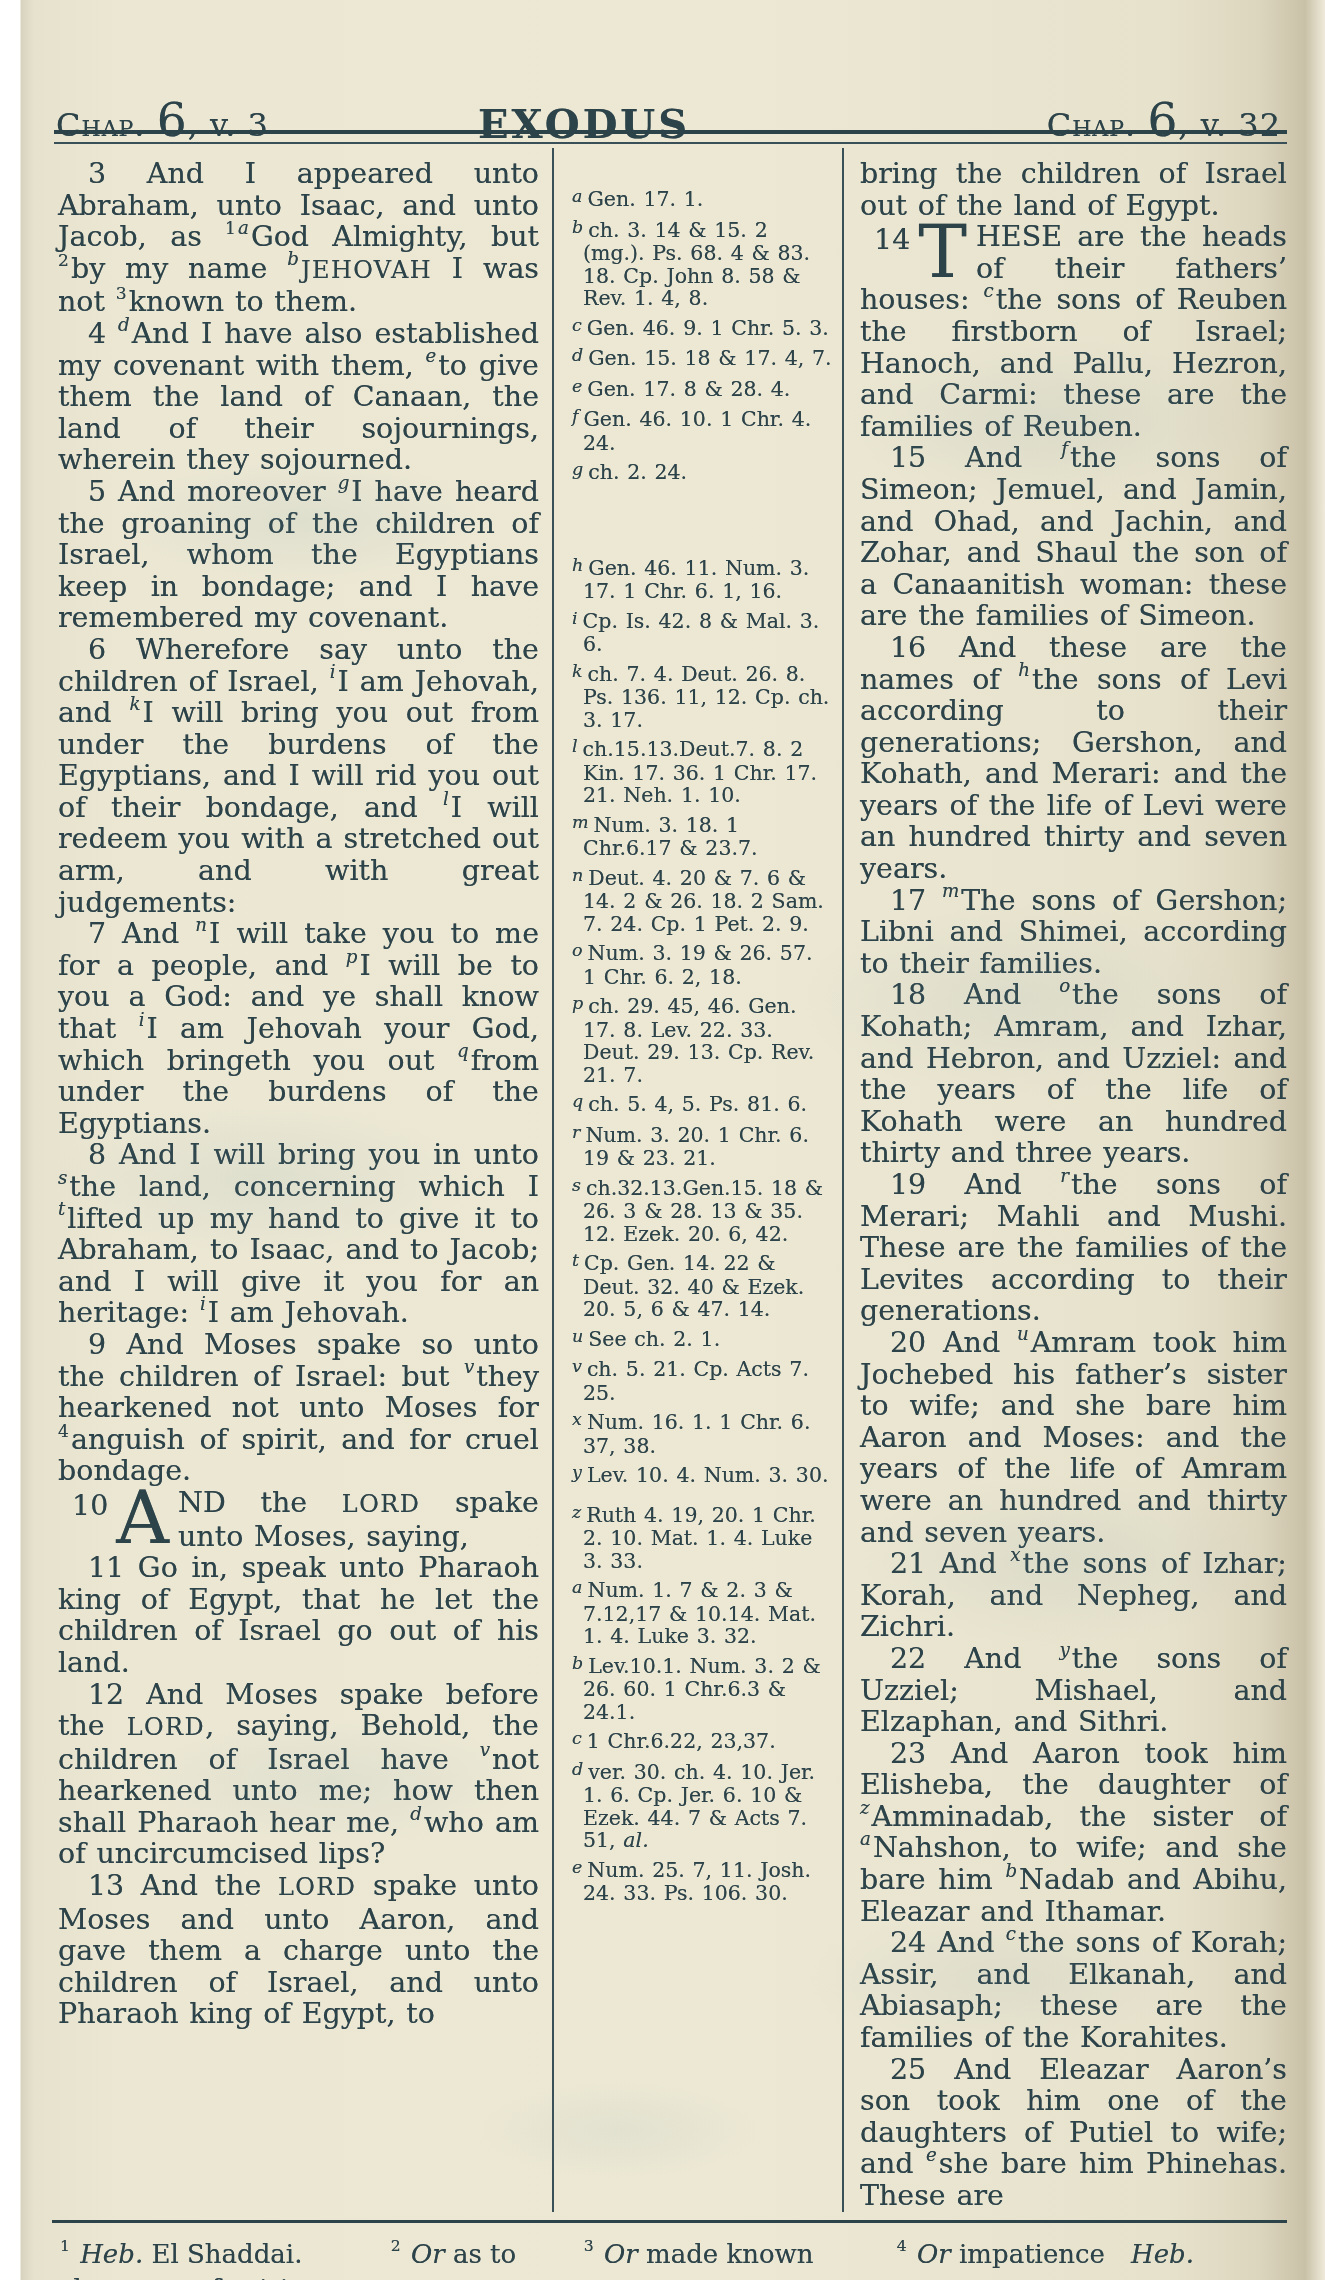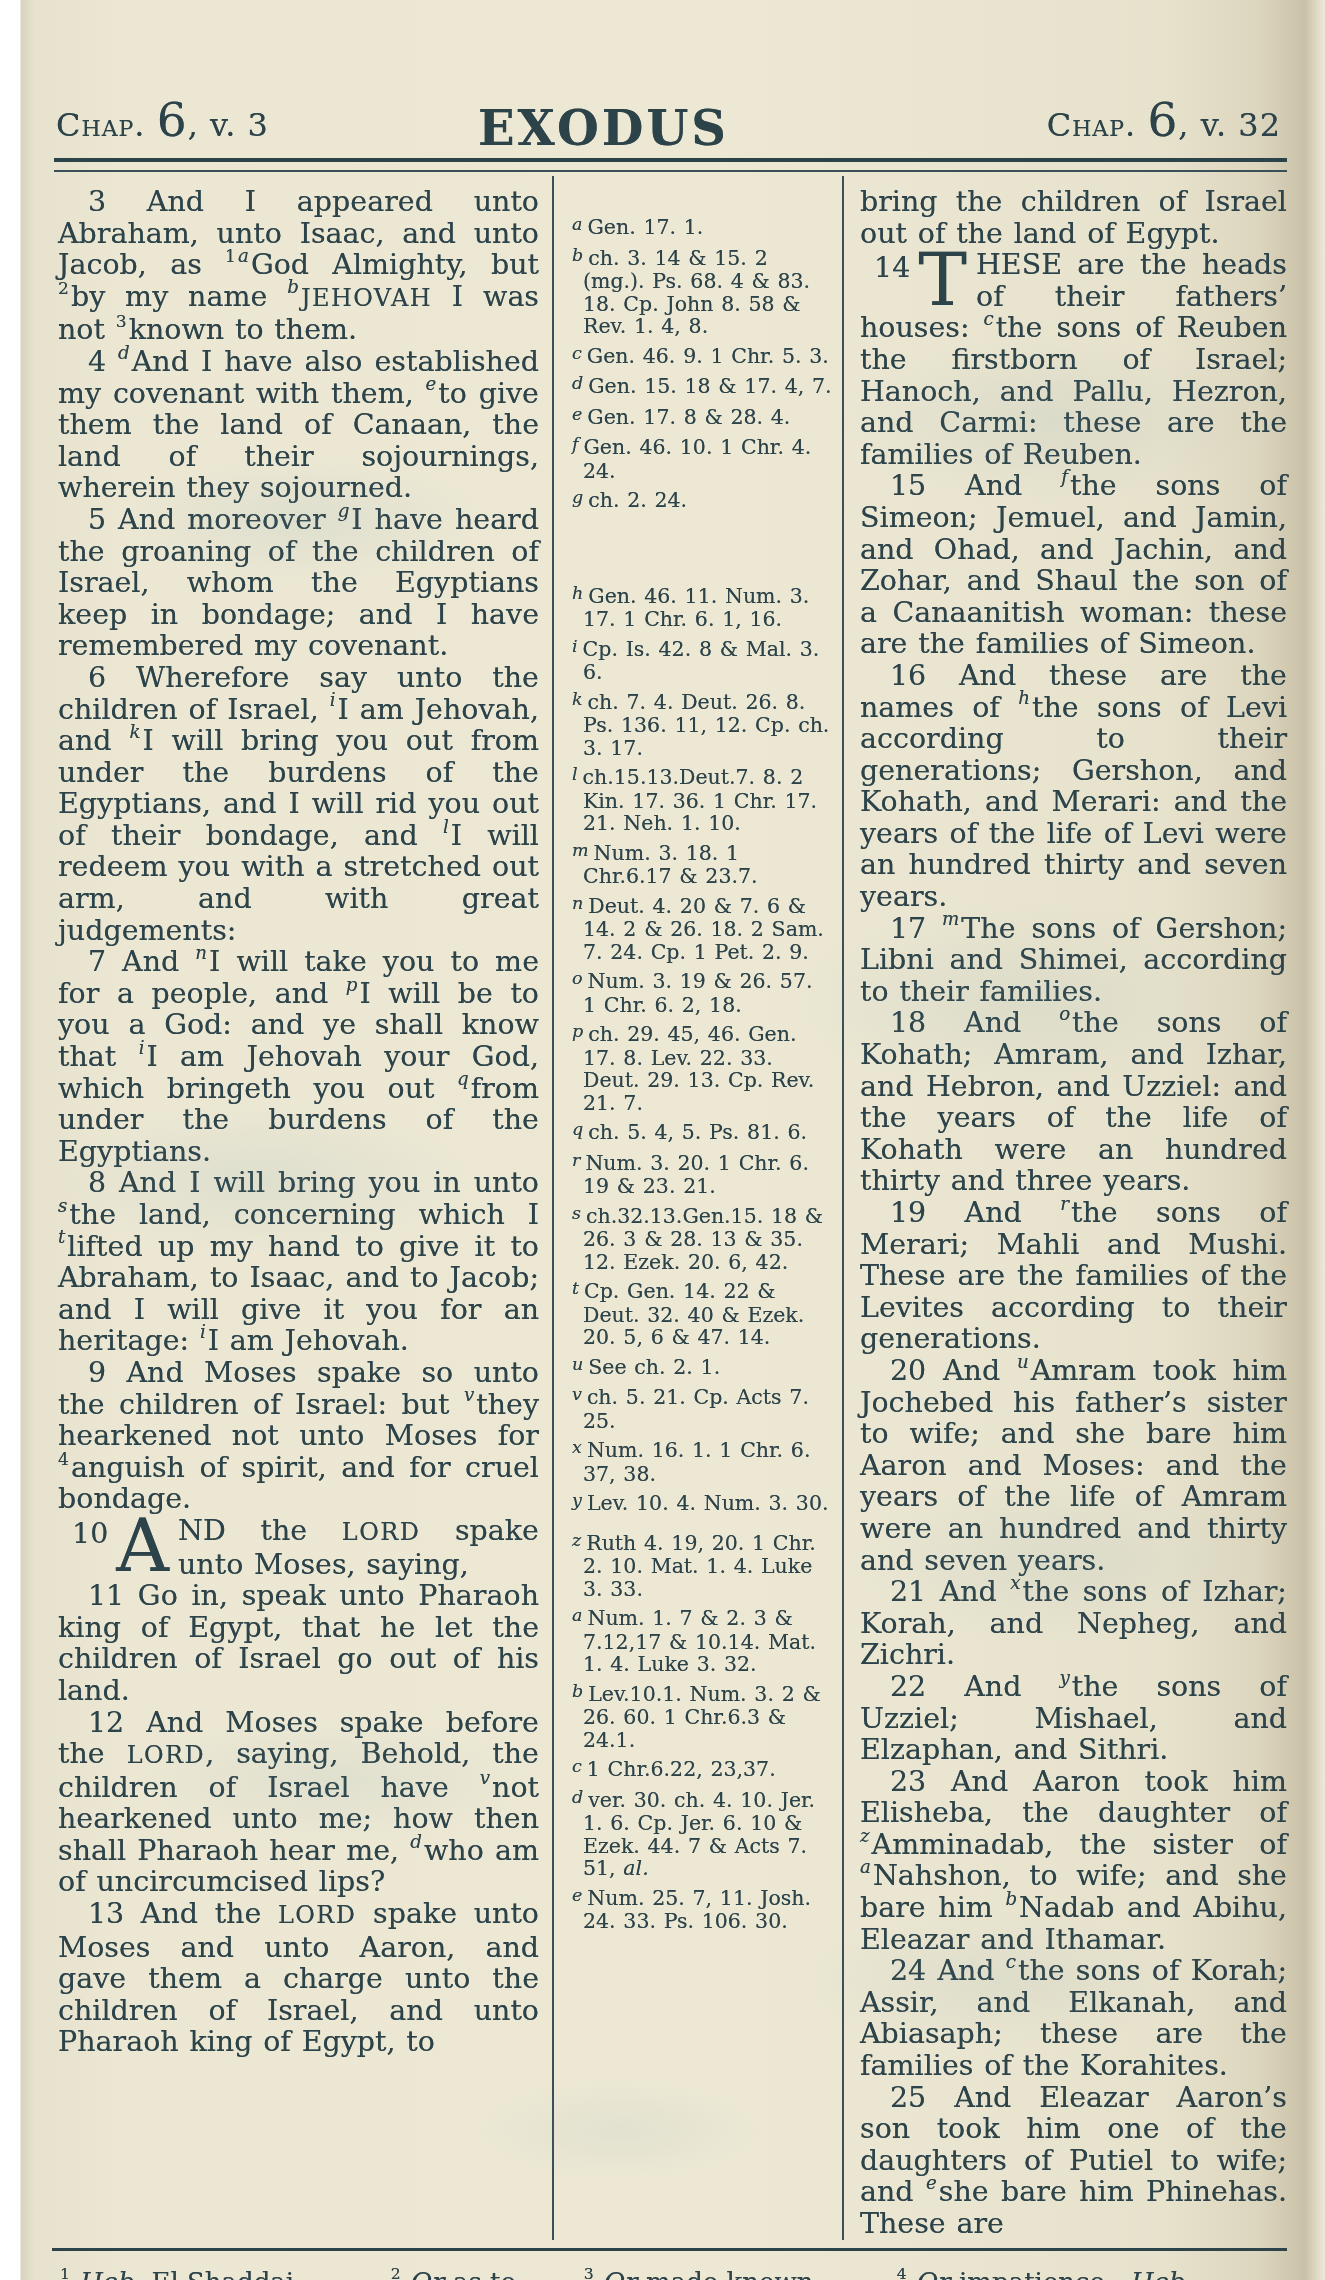--- a/index.html
+++ b/index.html
@@ -27,27 +27,27 @@
       radial-gradient(280px 90px at 330px 1780px, rgba(110,150,158,.09), transparent 70%),
       radial-gradient(300px 120px at 1050px 420px, rgba(110,150,158,.11), transparent 70%),
       radial-gradient(320px 140px at 1020px 1000px, rgba(110,150,158,.10), transparent 70%),
       radial-gradient(300px 120px at 1060px 1560px, rgba(110,150,158,.10), transparent 70%),
       radial-gradient(280px 100px at 1000px 1980px, rgba(110,150,158,.09), transparent 70%),
       radial-gradient(200px 70px at 620px 2130px, rgba(110,150,158,.08), transparent 70%);
   }
   .inked{text-shadow:0 0 .5px rgba(45,67,74,.65);}
 
   
-  .header{position:relative;height:158px;}
+  .header{position:relative;height:130px;}
   .chap{position:absolute;top:96px;font-size:32px;letter-spacing:1px;white-space:nowrap;}
   .chap .label{font-variant:small-caps;}
   .chap .num{font-size:47px;line-height:1;}
   .chap-left{left:56px;}
   .chap-right{right:44px;}
-  .title{position:absolute;top:100px;left:478px;font-size:48px;font-weight:700;letter-spacing:3px;}
+  .title{position:absolute;top:100px;left:478px;font-size:40px;font-weight:700;letter-spacing:3px;}
 
   .rule-top{margin:0 38px 0 54px;height:8px;border-top:4px solid #2d434a;border-bottom:2px solid #3a5058;}
 
   
   .main{
     display:grid;
     grid-template-columns:500px 292px 443px;
     margin:4px 38px 0 52px;
     min-height:1880px;
   }

